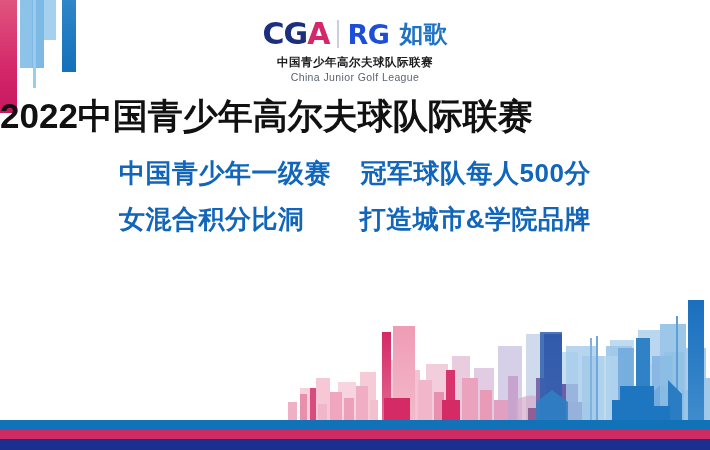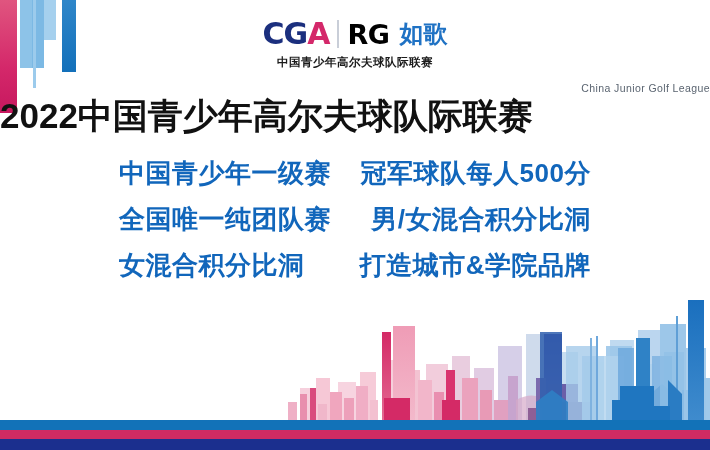--- a/index.html
+++ b/index.html
@@ -94,46 +94,45 @@
   .logo-divider {
     width: 2px;
     height: 28px;
     background: #c9ced8;
     display: inline-block;
   }
   .logo-rg {
     font-family: "DejaVu Sans", sans-serif;
     font-weight: bold;
     font-size: 27px;
-    color: #000000;
+    color: #1d4ed8;
     letter-spacing: -0.5px;
     line-height: 1;
     text-align: right;
   }
   .logo-ruge {
     font-family: "DejaVu Sans", "Liberation Sans", sans-serif;
     font-weight: bold;
     font-size: 24px;
     color: #1f72c4;
     line-height: 1;
     margin-left: 2px;
   }
   .logo-cn {
     margin-top: 5px;
     font-size: 11.5px;
     font-weight: bold;
     color: #1a1a1a;
     letter-spacing: 0.5px;
   }
   .logo-en {
-    margin-top: 12px;
+    margin-top: 1px;
     font-size: 10.5px;
     color: #5a6470;
     letter-spacing: 0.4px;
-    text-align: right;
   }
 
   
   .main-title {
     position: absolute;
     left: 0;
     right: 0;
     top: 96px;
     text-align: left;
     font-size: 35px;
@@ -217,24 +216,20 @@
     <div class="logo-cn">中国青少年高尔夫球队际联赛</div>
     <div class="logo-en">China Junior Golf League</div>
   </div>
 
   <div class="main-title">2022中国青少年高尔夫球队际联赛</div>
 
   <div class="features">
     <div class="feature-line">
       <span class="feature-left">中国青少年一级赛</span>
       <span class="feature-right">冠军球队每人500分</span>
-    </div>
-    <div class="feature-line">
-      <span class="feature-left">全国唯一纯团队赛</span>
-      <span class="feature-right">男/女混合积分比洞</span>
     </div>
     <div class="feature-line">
       <span class="feature-left">女混合积分比洞</span>
       <span class="feature-right">打造城市&amp;学院品牌</span>
     </div>
   </div>
 
   <svg class="skyline" viewBox="0 0 710 160" preserveAspectRatio="none">
     <defs>
       <linearGradient id="gTowerPinkA" x1="0" y1="0" x2="0" y2="1">

